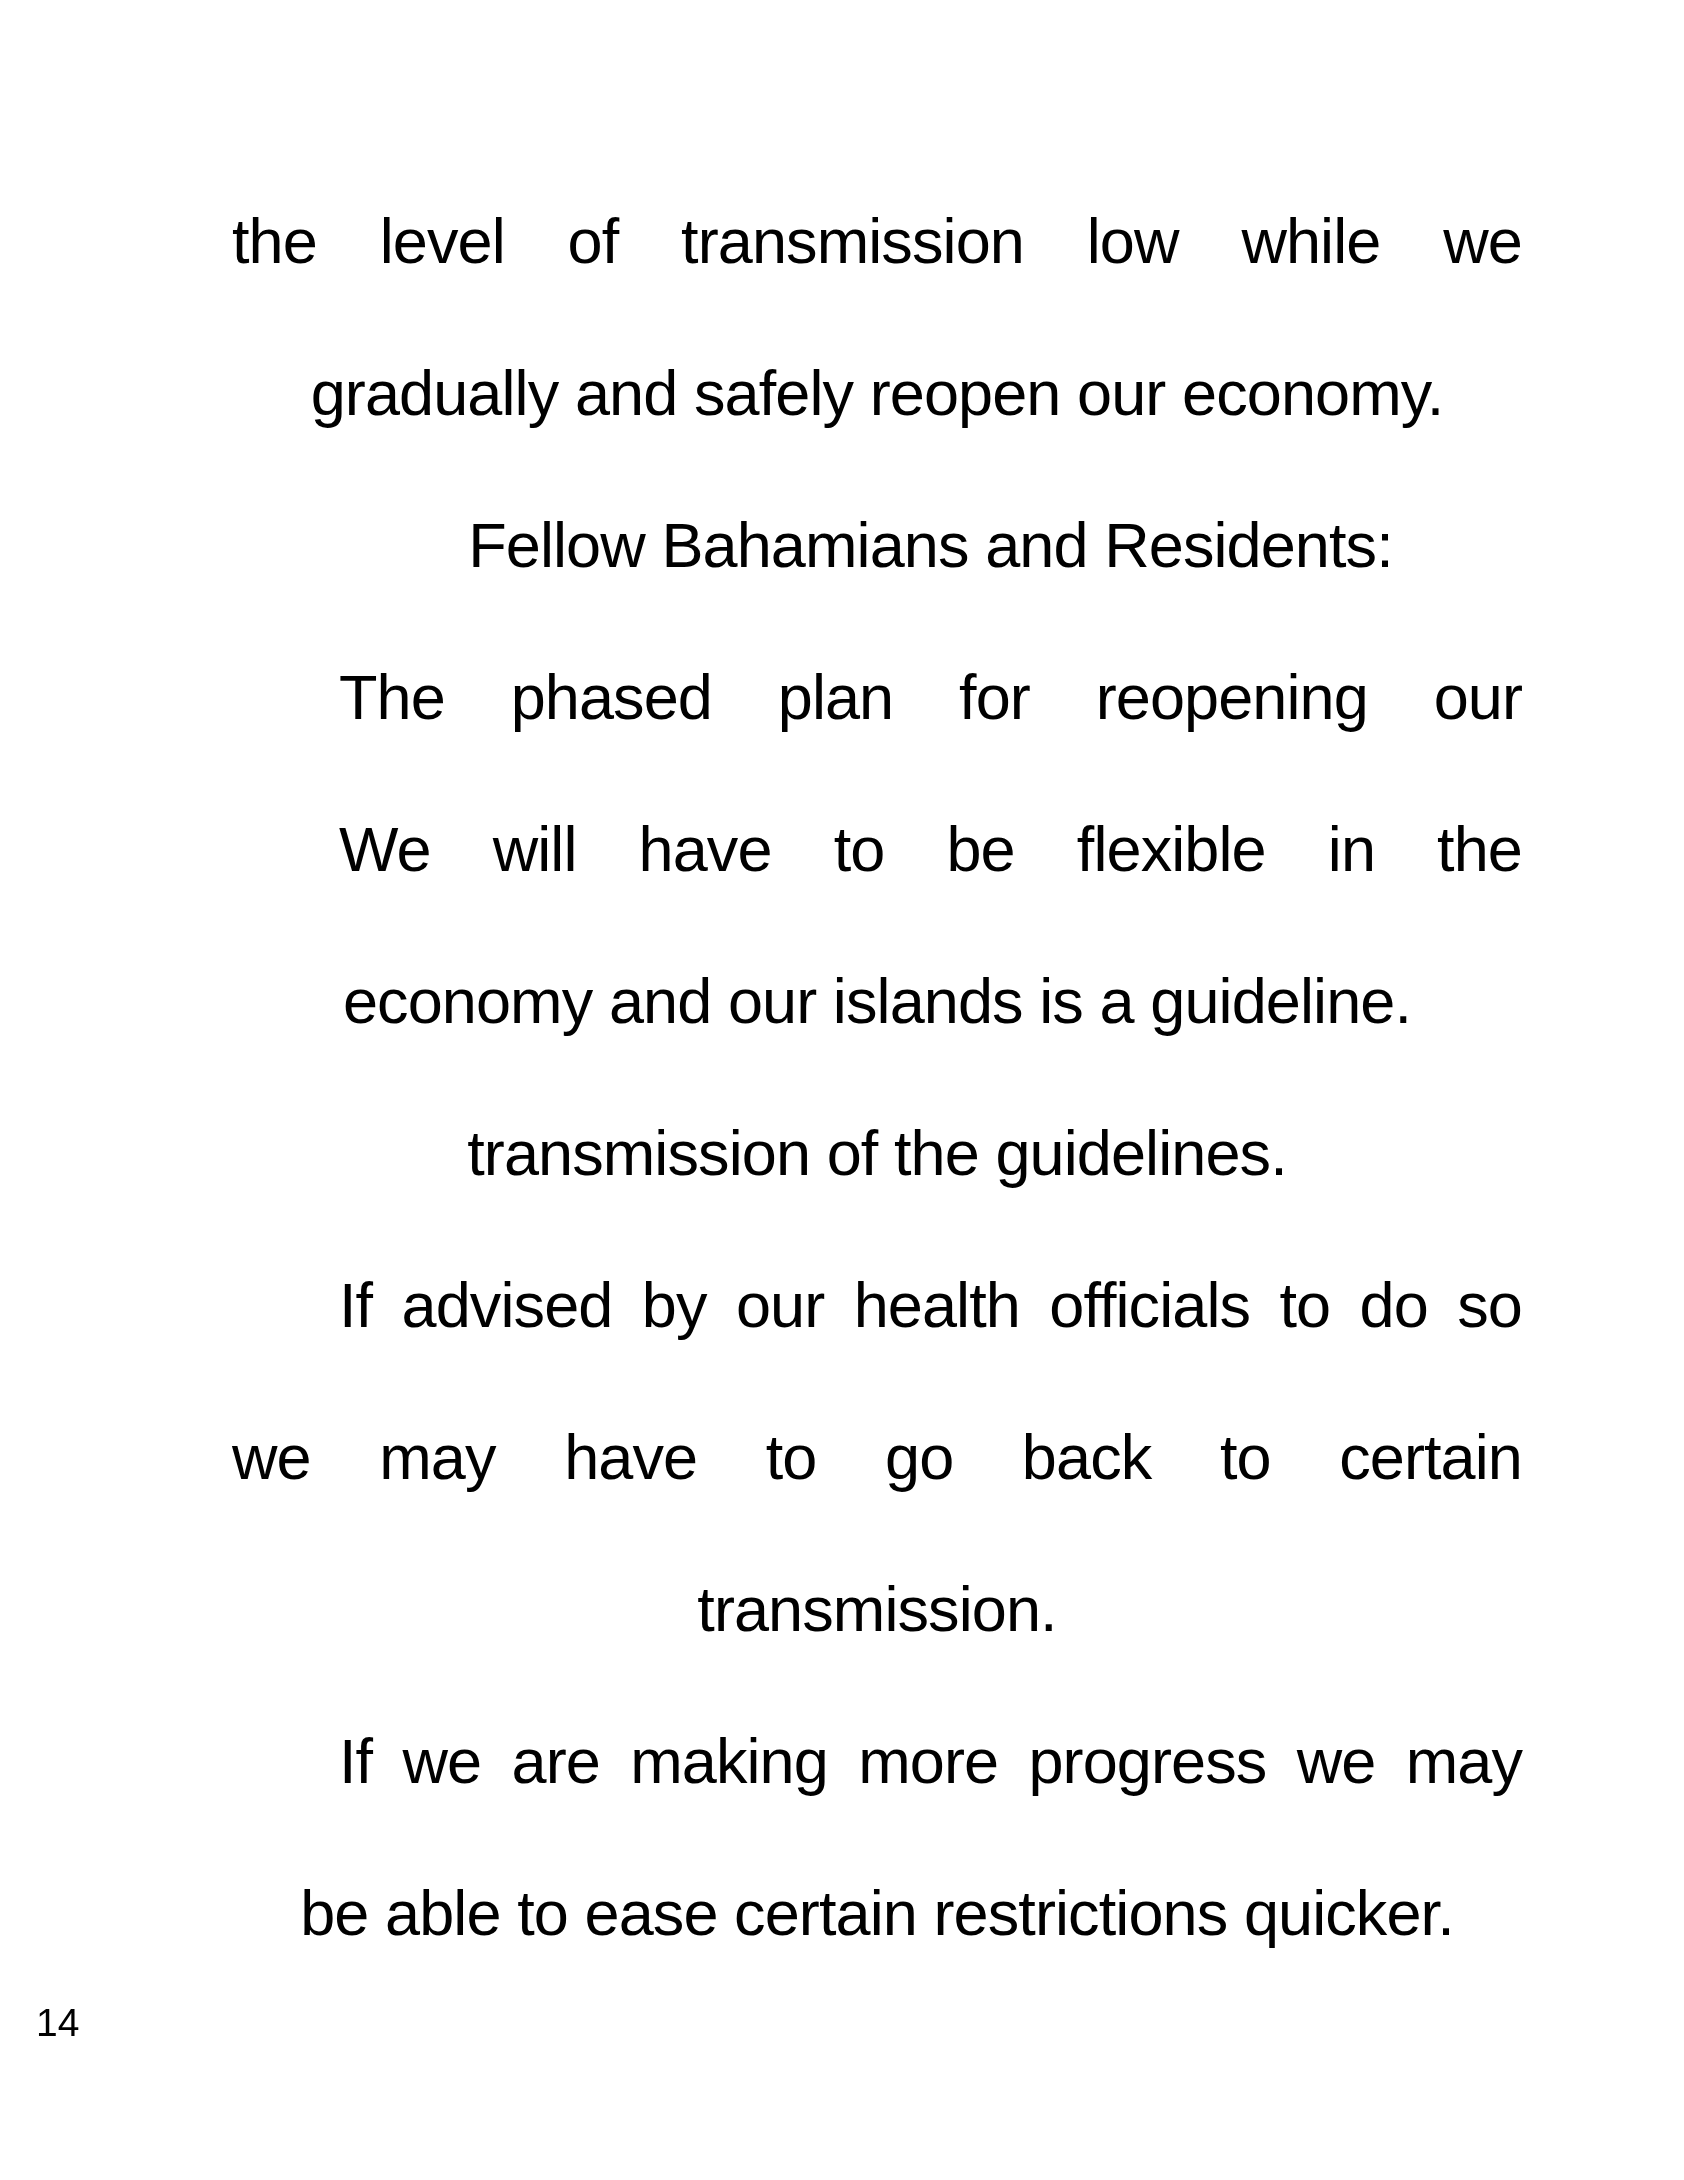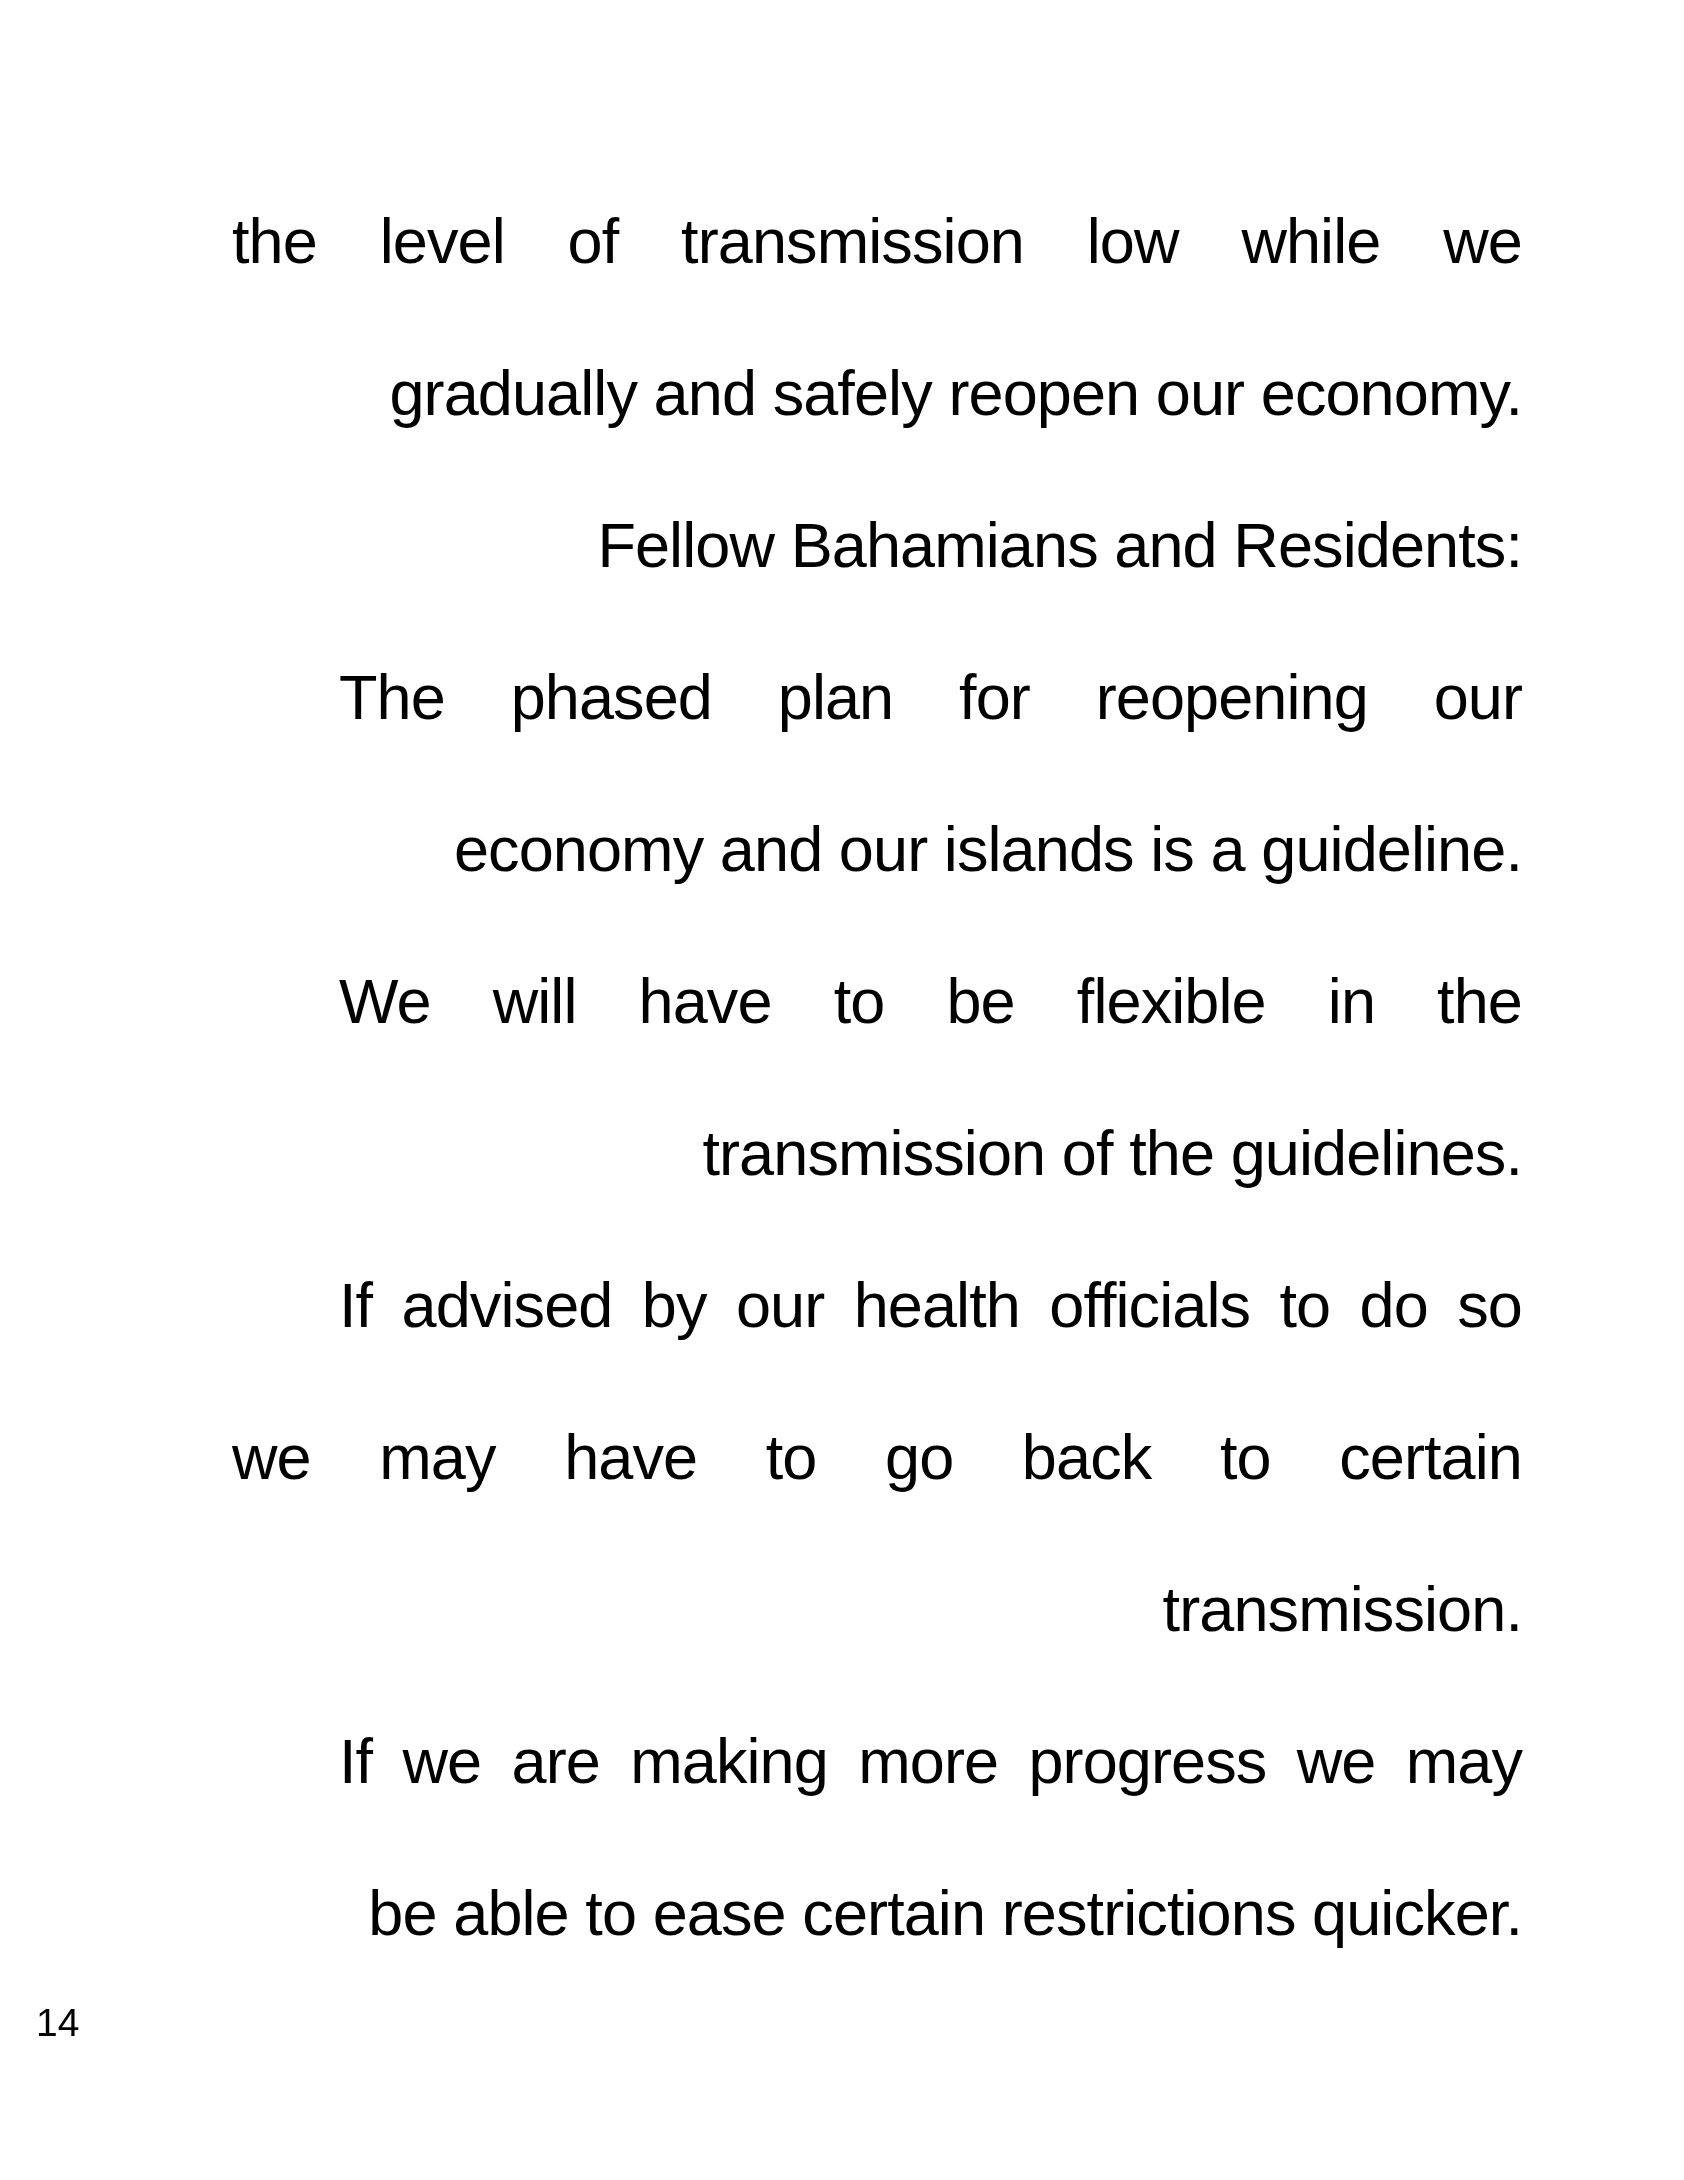--- a/index.html
+++ b/index.html
@@ -22,21 +22,21 @@
     left: 196px;
     top: 165px;
     width: 1290px;
   }
   .line {
     height: 152px;
     line-height: 152px;
     font-size: 63px;
     letter-spacing: -0.9px;
     white-space: normal;
-    text-align: right;
+    text-align: center;
     color: #000000;
   }
   
   .jf {
     text-align: justify;
     text-align-last: justify;
   }
   
   .in {
     text-indent: 107px;
@@ -55,22 +55,22 @@
 </style>
 </head>
 <body>
 
 <div class="page">
   <div class="text-block">
     <div class="line jf">the level of transmission low while we</div>
     <div class="line">gradually and safely reopen our economy.</div>
     <div class="line in">Fellow Bahamians and Residents:</div>
     <div class="line in jf">The phased plan for reopening our</div>
+    <div class="line in jf">We will have to be flexible in the</div>
     <div class="line">economy and our islands is a guideline.</div>
-    <div class="line in jf">We will have to be flexible in the</div>
     <div class="line">transmission of the guidelines.</div>
     <div class="line in jf">If advised by our health officials to do so</div>
     <div class="line jf">we may have to go back to certain</div>
     <div class="line">transmission.</div>
     <div class="line in jf">If we are making more progress we may</div>
     <div class="line">be able to ease certain restrictions quicker.</div>
   </div>
 
   <div class="pageno">14</div>
 </div>

